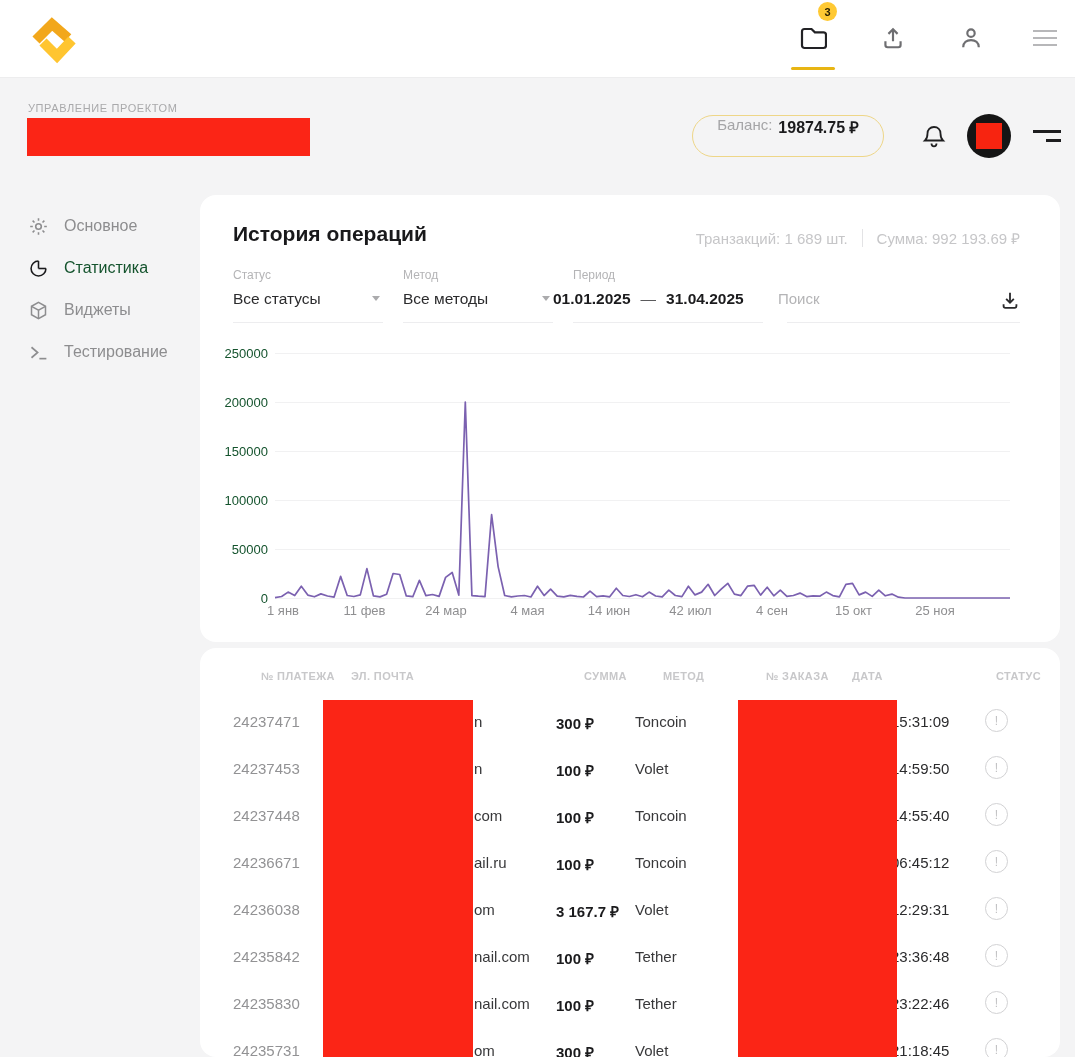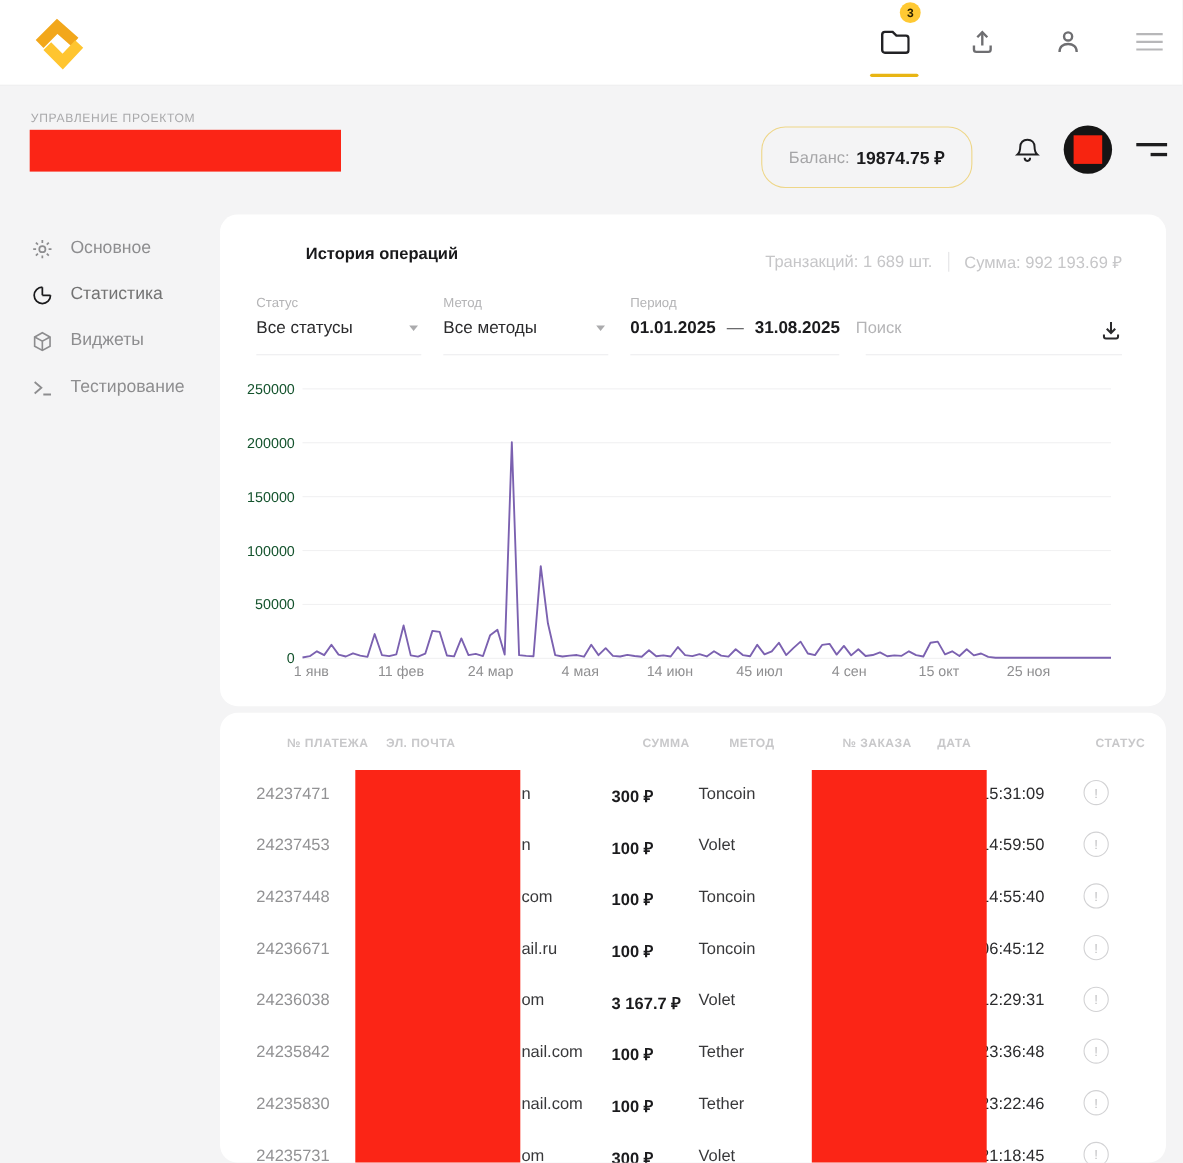--- a/index.html
+++ b/index.html
@@ -17,39 +17,39 @@
   .ti-folder { left:797px; }
   .ti-upload { left:877px; }
   .ti-person { left:955px; }
   .ti-burger { left:1029px; }
   .badge { position:absolute; left:818px; top:2px; width:19px; height:19px; border-radius:50%; background:#ffc933; color:#2b2100; font-size:11px; font-weight:700; display:flex; align-items:center; justify-content:center; }
   .tab-underline { position:absolute; left:791px; top:67px; width:44px; height:3px; background:#e8b513; border-radius:2px; }
   
   .section-label { position:absolute; left:28px; top:102px; font-size:11px; letter-spacing:.6px; color:#a9a9ab; }
   .redact { background:#fb2516; position:absolute; }
   .r-project { left:27px; top:118px; width:283px; height:38px; }
-  .balance-pill { position:absolute; left:692px; top:115px; width:192px; height:56px; border:1px solid #eed688; border-radius:22px; display:flex; align-items:center; justify-content:center; gap:6px; cursor:pointer; }
+  .balance-pill { position:absolute; left:692px; top:115px; width:192px; height:42px; border:1px solid #eed688; border-radius:22px; display:flex; align-items:flex-start; justify-content:center; gap:6px; cursor:pointer; }
   .balance-pill .lab { color:#a5a5a7; font-size:15px; }
   .balance-pill .val { color:#1b1b1d; font-size:16px; font-weight:700; }
   .bell { position:absolute; left:922px; top:124px; width:24px; height:26px; cursor:pointer; }
   .avatar { position:absolute; left:967px; top:114px; width:44px; height:44px; border-radius:50%; background:#151515; display:flex; align-items:center; justify-content:center; cursor:pointer; }
   .avatar .sq { width:26px; height:26px; background:#f72410; }
   .eq-icon { position:absolute; left:1033px; top:128px; width:28px; height:16px; cursor:pointer; }
   .eq-icon .l1 { position:absolute; left:0; top:2px; width:28px; height:2.5px; background:#1d1d1f; }
   .eq-icon .l2 { position:absolute; right:0; top:11px; width:15px; height:2.5px; background:#1d1d1f; }
   
   .sidebar { position:absolute; left:28px; top:205px; width:160px; }
   .side-item { display:flex; align-items:flex-start; gap:15px; padding:10px 0 10px 0; cursor:pointer; color:#8d8d8f; font-size:16px; line-height:22px; }
   .side-item svg { flex:0 0 21px; margin-top:1px; }
-  .side-item.active { color:#737373; font-weight:500; }
+  .side-item.active { color:#14532d; font-weight:500; }
   
   .card { position:absolute; left:200px; background:#fff; border-radius:16px; width:860px; }
   .card-chart { top:195px; height:447px; }
   .card-table { top:648px; height:409px; }
-  .h-title { position:absolute; left:33px; top:27px; font-size:15px; font-weight:600; color:#19191b;margin-left:45px; }
+  .h-title { position:absolute; left:33px; top:27px; font-size:21px; font-weight:600; color:#19191b; }
   .h-stats { position:absolute; right:40px; top:33px; display:flex; align-items:center; gap:14px; font-size:15px; color:#c6c6c8; }
   .h-stats .div { width:1px; height:18px; background:#e3e3e5; }
   
   .f-label { position:absolute; top:73px; font-size:12px; color:#b4b4b6; }
   .f-value { position:absolute; top:95px; font-size:15.5px; color:#2b2b2d; cursor:pointer; }
   .f-dates  { position:absolute; top:95px; font-size:15.5px; font-weight:600; color:#1b1b1d; display:flex; gap:10px; }
   .f-dash { font-weight:400; color:#5a5a5c; }
   .f-underline { position:absolute; top:127px; height:1px; background:#ededef; }
   .chev { position:absolute; top:101px; width:0; height:0; border-left:4.5px solid transparent; border-right:4.5px solid transparent; border-top:5.5px solid #ababad; cursor:pointer; }
   .f-search { position:absolute; left:578px; top:95px; width:190px; border:none; outline:none; font-size:15px; color:#2b2b2d; background:transparent; font-family:"Liberation Sans",sans-serif; }
@@ -192,24 +192,24 @@
   <div class="f-value" style="left:33px">Все статусы</div>
   <div class="chev" style="left:172px"></div>
   <div class="f-underline" style="left:33px; width:150px"></div>
 
   <div class="f-label" style="left:203px">Метод</div>
   <div class="f-value" style="left:203px">Все методы</div>
   <div class="chev" style="left:342px"></div>
   <div class="f-underline" style="left:203px; width:150px"></div>
 
   <div class="f-label" style="left:373px">Период</div>
-  <div class="f-dates" style="left:373px">
+  <div class="f-dates" style="left:353px">
     <span>01.01.2025</span>
     <span class="f-dash">—</span>
-    <span>31.08.2025</span>
+    <span>31.04.2025</span>
   </div>
   <div class="f-underline" style="left:373px; width:190px"></div>
 
   <input class="f-search" placeholder="Поиск" style="">
   <div class="f-underline" style="left:587px; width:233px"></div>
   <div class="dl-icon">
     <svg width="22" height="22" viewBox="0 0 24 24" fill="none" stroke="#2a2a2c" stroke-width="2">
         <path d="M12 4 v10.5"></path>
         <path d="M7.8 10.8 12 15 16.2 10.8"></path>
         <path d="M5 16.5 v2 a2 2 0 0 0 2 2 h10 a2 2 0 0 0 2 -2 v-2"></path>
@@ -234,21 +234,21 @@
       <svg width="735" height="248" viewBox="0 0 735 248" style="position:absolute;left:0;top:0;overflow:visible">
         <polyline points="0.0,244.7 6.6,243.5 13.1,239.1 19.7,242.6 26.3,233.2 32.8,242.1 39.4,243.8 45.9,240.9 52.5,243.0 59.1,244.1 65.6,223.4 72.2,242.5 78.8,243.5 85.3,241.9 91.9,215.6 98.4,242.8 105.0,243.9 111.6,241.3 118.1,220.5 124.7,221.5 131.3,242.9 137.8,243.7 144.4,227.4 150.9,242.6 157.5,241.5 164.1,243.4 170.6,224.4 177.2,219.5 183.8,242.1 190.3,49.0 196.9,242.6 203.4,243.2 210.0,243.6 216.6,161.7 223.1,213.6 229.7,242.5 236.3,243.8 242.8,243.0 249.4,242.5 255.9,244.0 262.5,233.2 269.1,242.6 275.6,236.2 282.2,243.2 288.8,243.8 295.3,242.3 301.9,243.4 308.4,244.0 315.0,238.1 321.6,243.6 328.1,242.8 334.7,243.8 341.3,235.2 347.8,242.5 354.4,243.5 360.9,241.7 367.5,243.8 374.1,239.1 380.6,243.0 387.2,243.9 393.8,237.2 400.3,242.5 406.9,243.6 413.4,233.2 420.0,241.9 426.6,239.1 433.1,231.3 439.7,242.5 446.2,236.2 452.8,230.3 459.4,241.1 465.9,242.6 472.5,233.2 479.1,232.3 485.6,242.1 492.2,234.2 498.8,242.8 505.3,237.2 511.9,243.4 518.4,242.5 525.0,240.1 531.6,243.6 538.1,242.8 544.7,243.2 551.3,239.1 557.8,242.6 564.4,243.8 570.9,231.3 577.5,230.3 584.1,241.9 590.6,239.1 597.2,243.4 603.8,237.2 610.3,242.8 616.9,241.1 623.4,244.2 630.0,245.0 636.6,245.0 643.1,245.0 649.7,245.0 656.3,245.0 662.8,245.0 669.4,245.0 675.9,245.0 682.5,245.0 689.1,245.0 695.6,245.0 702.2,245.0 708.8,245.0 715.3,245.0 721.9,245.0 728.4,245.0 735.0,245.0" fill="none" stroke="#7b61b0" stroke-width="1.7" stroke-linejoin="round"></polyline>
       </svg>
     </div>
   <div class="xticks" id="xticks">
       <div style="left: 83px;">1 янв</div>
       <div style="left: 164.5px;">11 фев</div>
       <div style="left: 246px;">24 мар</div>
       <div style="left: 327.5px;">4 мая</div>
       <div style="left: 409px;">14 июн</div>
-      <div style="left: 490.5px;">45 июл</div>
+      <div style="left: 490.5px;">42 июл</div>
       <div style="left: 572px;">4 сен</div>
       <div style="left: 653.5px;">15 окт</div>
       <div style="left: 735px;">25 ноя</div>
     </div>
 </section>
 
 <section class="card card-table">
   <div class="t-head" style="left:33px">№ ПЛАТЕЖА</div>
   <div class="t-head" style="left:123px">ЭЛ. ПОЧТА</div>
   <div class="t-head" style="left:356px">СУММА</div>

